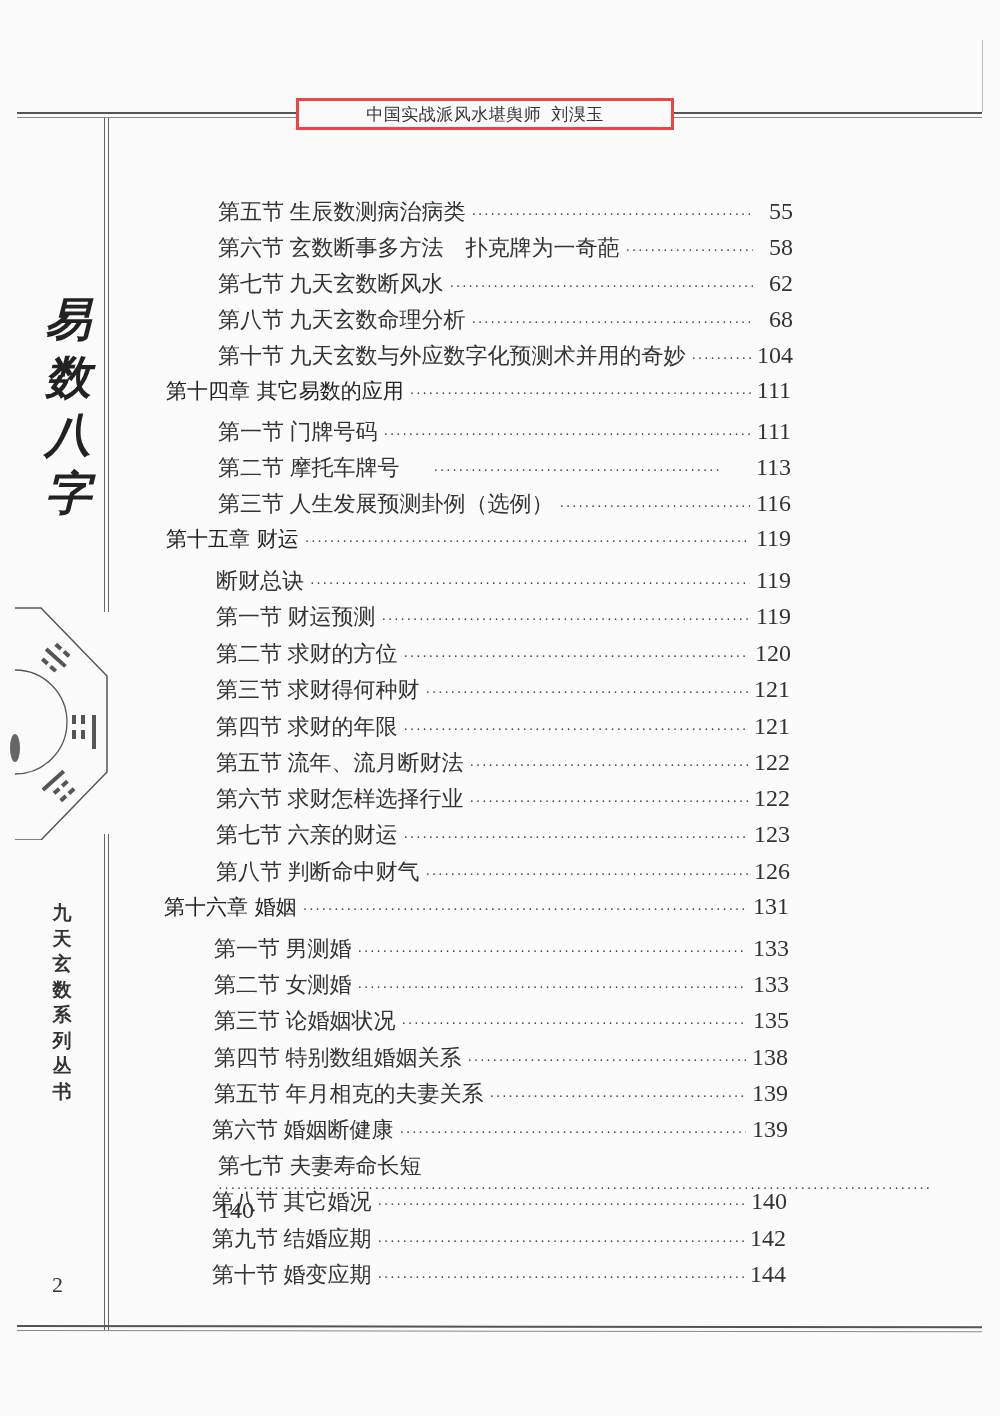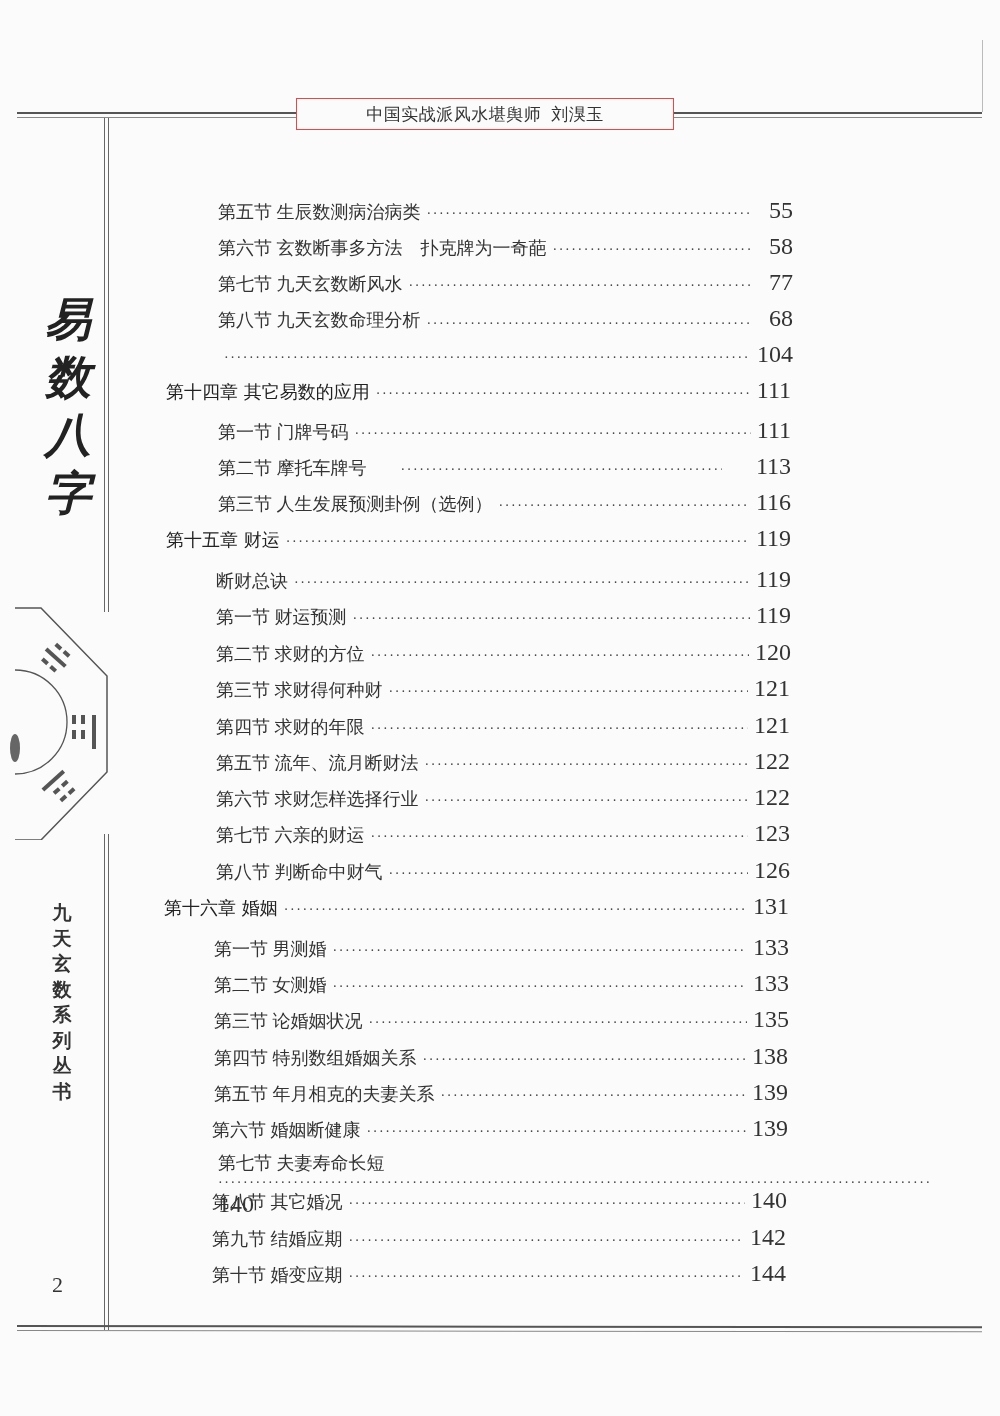--- a/index.html
+++ b/index.html
@@ -7,21 +7,21 @@
       width: 1000px; height: 1416px; background: #fbfbfb; position: relative; overflow: hidden;
       font-family: "DejaVu Serif", "Liberation Serif", serif; color: #2a2a2a;
     }
     
     .rule-top-1 { position: absolute; left: 17px; top: 112px; width: 965px; height: 2px; background: #555; }
     .rule-top-2 { position: absolute; left: 17px; top: 117px; width: 965px; height: 1px; background: #888; }
     .rule-right-v { position: absolute; left: 982px; top: 40px; width: 1px; height: 72px; background: #bbb; }
     
     .header-box {
       position: absolute; left: 296px; top: 98px; width: 378px; height: 32px;
-      border: 1px solid #ef4444; background: #fbfbfb; box-sizing: border-box;
+      border: 3px solid #ef4444; background: #fbfbfb; box-sizing: border-box;
       display: flex; align-items: center; justify-content: center;
       font-family: "DejaVu Sans", "Liberation Sans", sans-serif; font-size: 17px; color: #333; letter-spacing: 0.5px;
     }
     .header-box .author { margin-left: 10px; }
     
     .vrule-a { position: absolute; left: 104px; top: 118px; width: 1px; height: 1212px; background: #666; }
     .vrule-b { position: absolute; left: 108px; top: 118px; width: 1px; height: 1212px; background: #666; }
     .vrule-gap { position: absolute; left: 100px; top: 612px; width: 14px; height: 222px; background: #fbfbfb; }
     
     .rule-bot-1 { position: absolute; left: 17px; top: 1325px; width: 965px; height: 2px; background: #555; transform: rotate(0.08deg); transform-origin: left; }
@@ -45,30 +45,30 @@
       font-family: "Liberation Serif", "DejaVu Serif", serif;
     }
     .bagua { position: absolute; left: 0; top: 600px; width: 115px; height: 240px; }
 
     
     .toc { position: absolute; left: 0; top: 0; width: 1000px; }
     .toc-row {
       position: absolute; display: flex; align-items: baseline; white-space: nowrap;
       font-family: "Liberation Serif", "DejaVu Serif", serif; color: #333;
     }
-    .toc-row .label { font-size: 18px; }
+    .toc-row .label { font-size: 22px; }
     .toc-row .leader {
       flex: 1; overflow: hidden; margin: 0 6px; color: #444; font-size: 14px; letter-spacing: 1.6px;
       font-family: "Liberation Serif", serif;
     }
     .toc-row .leader::before {
       content: "··················································································································";
     }
     .toc-row .page { font-size: 24px; min-width: 34px; text-align: right; font-family: "Liberation Serif", serif; }
-    .toc-row.chapter .label { font-family: "DejaVu Sans", "Liberation Sans", sans-serif; font-size: 18px; color: #222; }
+    .toc-row.chapter .label { font-family: "DejaVu Sans", "Liberation Sans", sans-serif; font-size: 21px; color: #222; }
   </style>
 </head>
 <body>
 
 <div class="rule-top-1"></div>
 <div class="rule-top-2"></div>
 <div class="rule-right-v"></div>
 <div class="vrule-a"></div>
 <div class="vrule-b"></div>
 <div class="vrule-gap"></div>
@@ -137,28 +137,29 @@
       <span class="page">55</span>
     </div>
     <div class="toc-row" style="left: 218px; top: 233px; width: 575px;">
       <span class="label">第六节 玄数断事多方法　扑克牌为一奇葩</span>
       <span class="leader"></span>
       <span class="page">58</span>
     </div>
     <div class="toc-row" style="left: 218px; top: 269px; width: 575px;">
       <span class="label">第七节 九天玄数断风水</span>
       <span class="leader"></span>
-      <span class="page">77</span>
-    </div>
-    <div class="toc-row" style="left: 218px; top: 305px; width: 575px; align-items: flex-end;">
+      <span class="page">62</span>
+    </div>
+    <div class="toc-row" style="left: 218px; top: 305px; width: 575px;">
       <span class="label">第八节 九天玄数命理分析</span>
       <span class="leader"></span>
       <span class="page">68</span>
     </div>
     <div class="toc-row" style="left: 218px; top: 341px; width: 575px;">
+      <span class="label">第十节 九天玄数与外应数字化预测术并用的奇妙</span>
       <span class="leader"></span>
       <span class="page">104</span>
     </div>
     <div class="toc-row chapter" style="left: 166px; top: 377px; width: 625px;">
       <span class="label">第十四章 其它易数的应用</span>
       <span class="leader"></span>
       <span class="page">111</span>
     </div>
     <div class="toc-row" style="left: 218px; top: 417px; width: 573px;">
       <span class="label">第一节 门牌号码</span>

